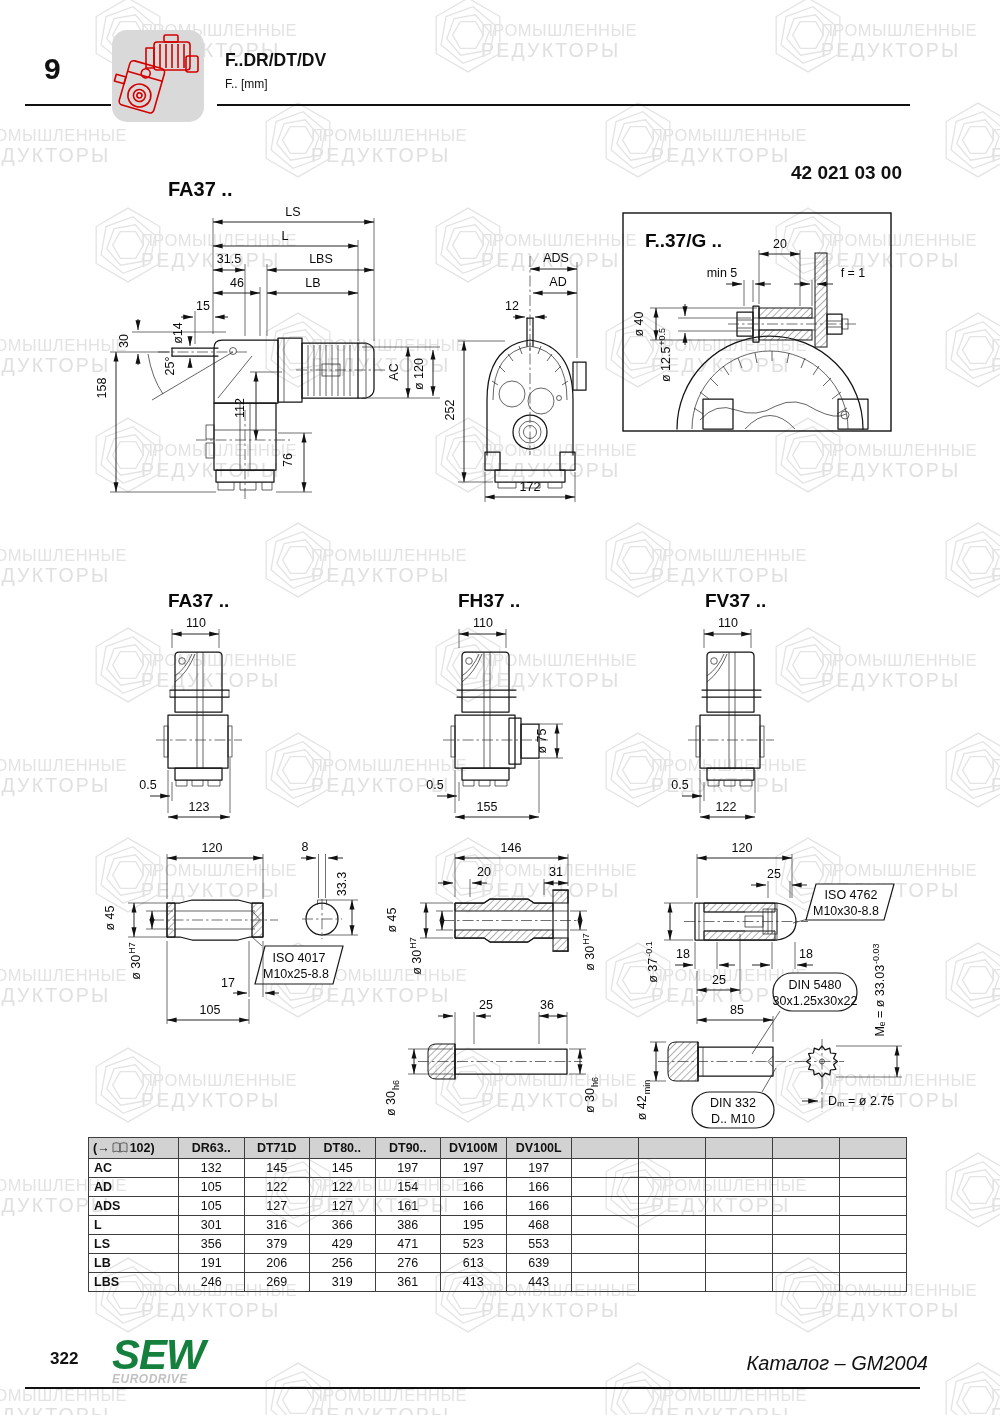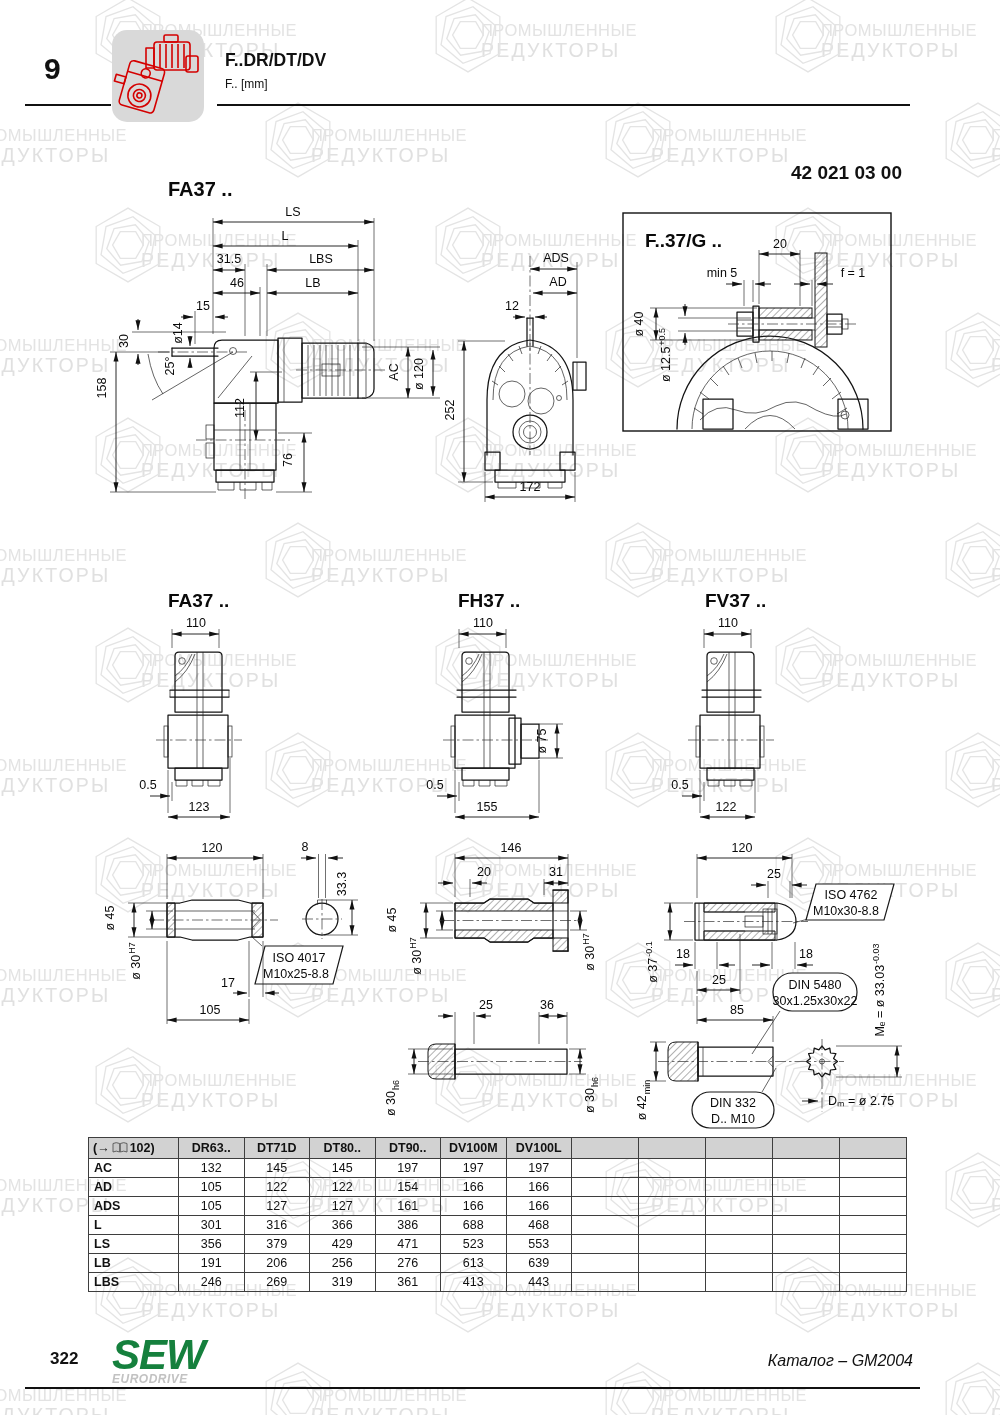--- a/index.html
+++ b/index.html
@@ -47,21 +47,21 @@
   .dimtab thead th{background:#d2d2d2;font-weight:bold;height:20px;}
   .dimtab .refcell{text-align:left;padding-left:4px;}
   .dimtab td.rl{font-weight:bold;text-align:left;padding-left:5px;}
   .bookico{vertical-align:-2px;margin:0 2px;}
 
   
   .f-num{left:50px;top:1349px;font-size:17px;font-weight:bold;z-index:5;}
   .f-logo{left:112px;top:1337px;z-index:3;line-height:.85;font-style:italic;}
   .f-sew{font-size:42px;font-weight:bold;color:#15803d;letter-spacing:-1px;}
   .f-euro{font-size:12px;font-weight:bold;color:#c2c2c2;letter-spacing:.5px;margin-top:1px;}
-  .f-ref{right:87px;top:1352px;font-size:16px;font-style:italic;z-index:5;text-align:center;}
+  .f-ref{right:72px;top:1352px;font-size:20px;font-style:italic;z-index:5;text-align:center;}
   .f-line{left:25px;top:1387px;width:895px;height:2px;background:#111;z-index:4;}
 </style>
 </head>
 <body>
 
 <div id="wm-layer">
     <div class="wm" style="left: 95px; top: 22px;">
       <svg class="wm-hex" width="78" height="78" viewBox="0 0 76 76" fill="none" stroke="#e4e4e4" stroke-width="1.3">
         <polygon points="69,56 38,74 7,56 7,20 38,2 69,20"></polygon>
         <polygon points="62.2,52 38,66 13.8,52 13.8,24 38,10 62.2,24" transform="rotate(10 38 38)"></polygon>
@@ -1204,21 +1204,21 @@
         <td></td>
         <td></td>
         <td></td>
       </tr>
       <tr>
         <td class="rl">L</td>
         <td>301</td>
         <td>316</td>
         <td>366</td>
         <td>386</td>
-        <td>688</td>
+        <td>195</td>
         <td>468</td>
         <td></td>
         <td></td>
         <td></td>
         <td></td>
         <td></td>
       </tr>
       <tr>
         <td class="rl">LS</td>
         <td>356</td>

